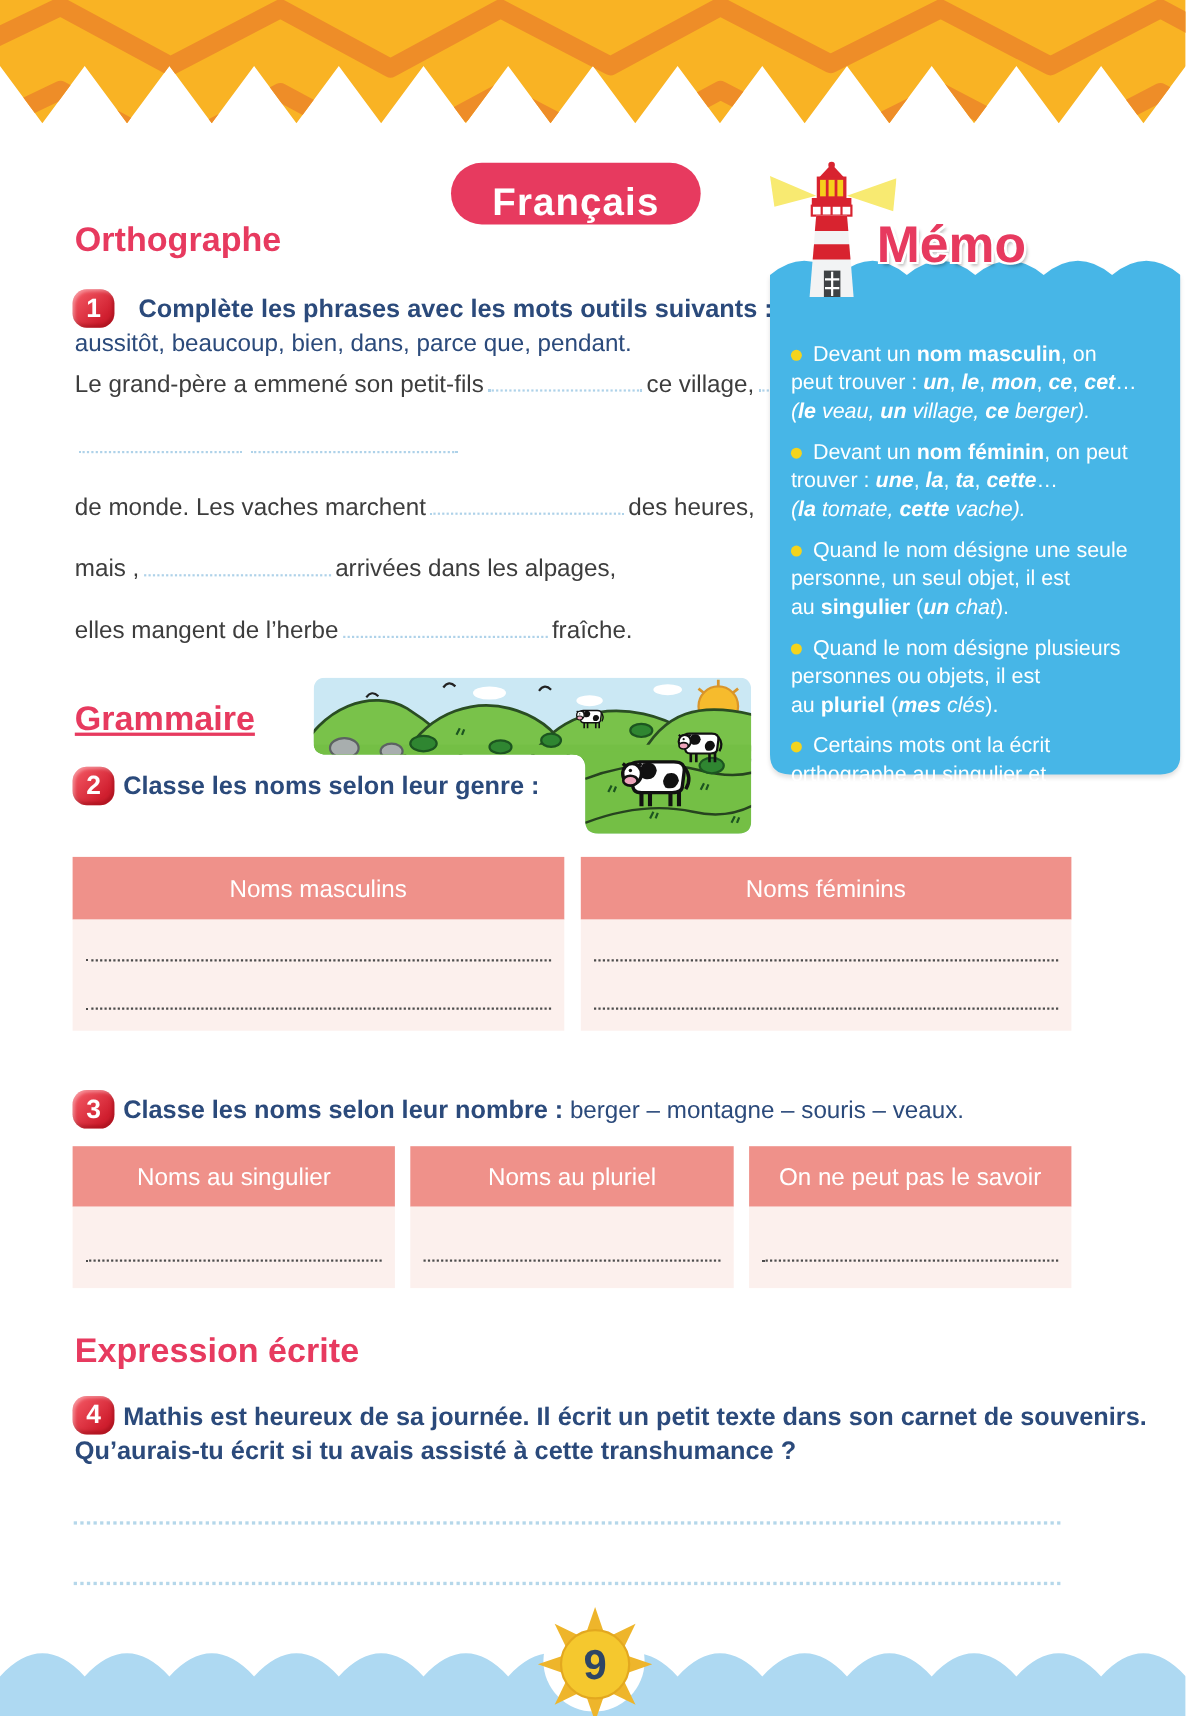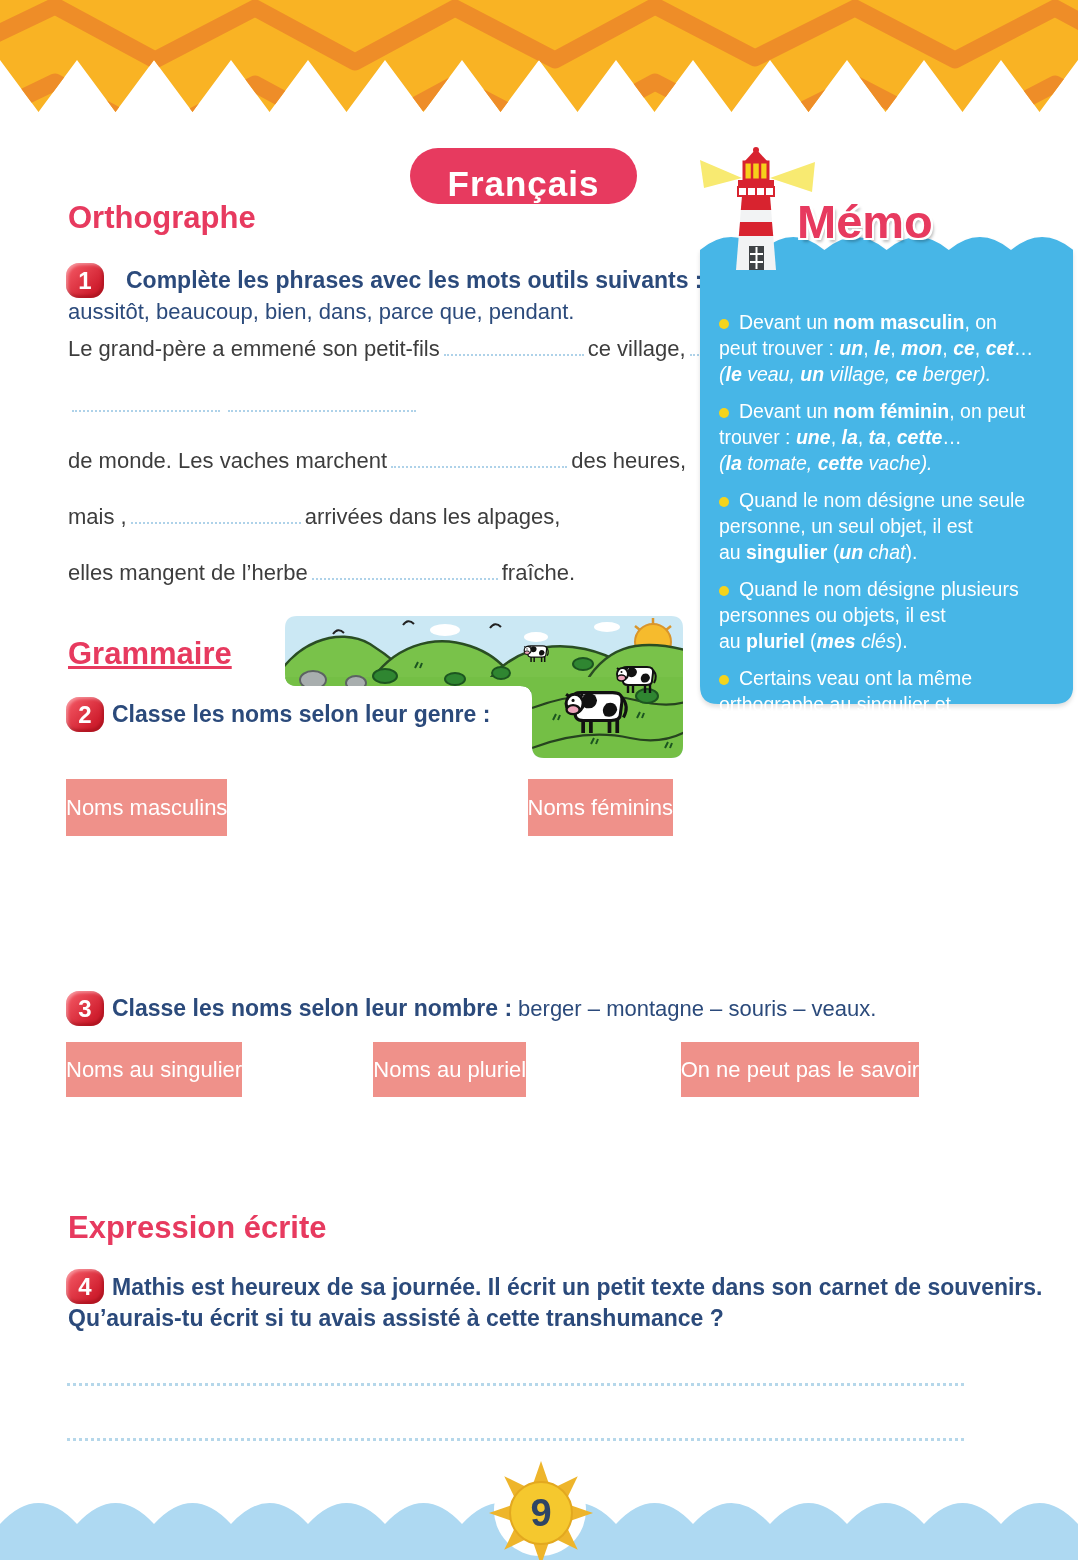--- a/index.html
+++ b/index.html
@@ -49,21 +49,21 @@
        margin-right:10px;}
   .bld{font-weight:bold;} .ita{font-style:italic;}
 
   
   #illustration{position:absolute;left:285px;top:616px;}
 
   
   .answer-table{position:absolute;left:66px;width:908px;display:flex;}
   #table-genre{top:779px;gap:15px;}
   #table-nombre{top:1042px;gap:14px;}
-  .col{flex:1;display:flex;}
+  .col{flex:1;display:flex;flex-direction:column;}
   .col-header{background:#ef918a;color:#fff;font-size:22px;display:flex;align-items:center;justify-content:center;}
   #table-genre .col-header{height:57px;} #table-nombre .col-header{height:55px;}
   .col-body{position:relative;background:#fcf0ed;}
   #table-genre .col-body{height:101px;} #table-nombre .col-body{height:74px;}
   .answer-line{position:absolute;left:12px;right:12px;border-bottom:2.5px dotted #4c4c4c;}
   #table-genre .answer-line.l0{top:36px;} #table-genre .answer-line.l1{top:80px;}
   #table-nombre .answer-line.l0{top:48px;}
 
   
   #ex4-text{position:absolute;left:68px;top:1272px;color:#2b4a7b;font-weight:bold;font-size:23px;line-height:31px;}
@@ -137,21 +137,21 @@
     <line x1="56.5" y1="101" x2="56.5" y2="123" stroke="#fff" stroke-width="2"></line>
     <line x1="50" y1="108" x2="63" y2="108" stroke="#fff" stroke-width="2"></line>
     <line x1="50" y1="116" x2="63" y2="116" stroke="#fff" stroke-width="2"></line>
   </svg>
   <div id="memo-title">Mémo</div>
   <div id="memo-content">
       <div class="memo-bullet"><span class="dot"></span><span>Devant un </span><span class="bld">nom masculin</span><span>, on</span><br><span>peut trouver : </span><span class="bld ita">un</span><span>, </span><span class="bld ita">le</span><span>, </span><span class="bld ita">mon</span><span>, </span><span class="bld ita">ce</span><span>, </span><span class="bld ita">cet</span><span>…</span><br><span class="ita">(</span><span class="bld ita">le</span><span class="ita"> veau, </span><span class="bld ita">un</span><span class="ita"> village, </span><span class="bld ita">ce</span><span class="ita"> berger</span><span class="ita">).</span></div>
       <div class="memo-bullet"><span class="dot"></span><span>Devant un </span><span class="bld">nom féminin</span><span>, on peut</span><br><span>trouver : </span><span class="bld ita">une</span><span>, </span><span class="bld ita">la</span><span>, </span><span class="bld ita">ta</span><span>, </span><span class="bld ita">cette</span><span>…</span><br><span class="ita">(</span><span class="bld ita">la</span><span class="ita"> tomate, </span><span class="bld ita">cette</span><span class="ita"> vache</span><span class="ita">).</span></div>
       <div class="memo-bullet"><span class="dot"></span><span>Quand le nom désigne une seule</span><br><span>personne, un seul objet, il est</span><br><span>au </span><span class="bld">singulier</span><span> (</span><span class="bld ita">un</span><span class="ita"> chat</span><span>).</span></div>
       <div class="memo-bullet"><span class="dot"></span><span>Quand le nom désigne plusieurs</span><br><span>personnes ou objets, il est</span><br><span>au </span><span class="bld">pluriel</span><span> (</span><span class="bld ita">mes</span><span class="ita"> clés</span><span>).</span></div>
-      <div class="memo-bullet"><span class="dot"></span><span>Certains veau ont la même</span><br><span>orthographe au singulier et</span><br><span>au pluriel (</span><span class="bld ita">nez</span><span>, </span><span class="bld ita">souris</span><span>, </span><span class="bld ita">gaz</span><span>, </span><span class="bld ita">bras</span><span>).</span></div>
+      <div class="memo-bullet"><span class="dot"></span><span>Certains mots ont la écrit</span><br><span>orthographe au singulier et</span><br><span>au pluriel (</span><span class="bld ita">nez</span><span>, </span><span class="bld ita">souris</span><span>, </span><span class="bld ita">gaz</span><span>, </span><span class="bld ita">bras</span><span>).</span></div>
     </div>
 
   <svg id="illustration" width="398" height="142" viewBox="0 0 398 142">
     <defs>
       <clipPath id="illuclip">
         <path d="M12,0 H386 Q398,0 398,12 V130 Q398,142 386,142 H259 Q247,142 247,130 V82 Q247,70 235,70 H12 Q0,70 0,58 V12 Q0,0 12,0 Z"></path>
       </clipPath>
       <g id="cow">
         <line x1="13" y1="20" x2="13" y2="29" stroke="#111" stroke-width="2.4"></line>
         <line x1="18" y1="20" x2="18" y2="29" stroke="#111" stroke-width="2.4"></line>

